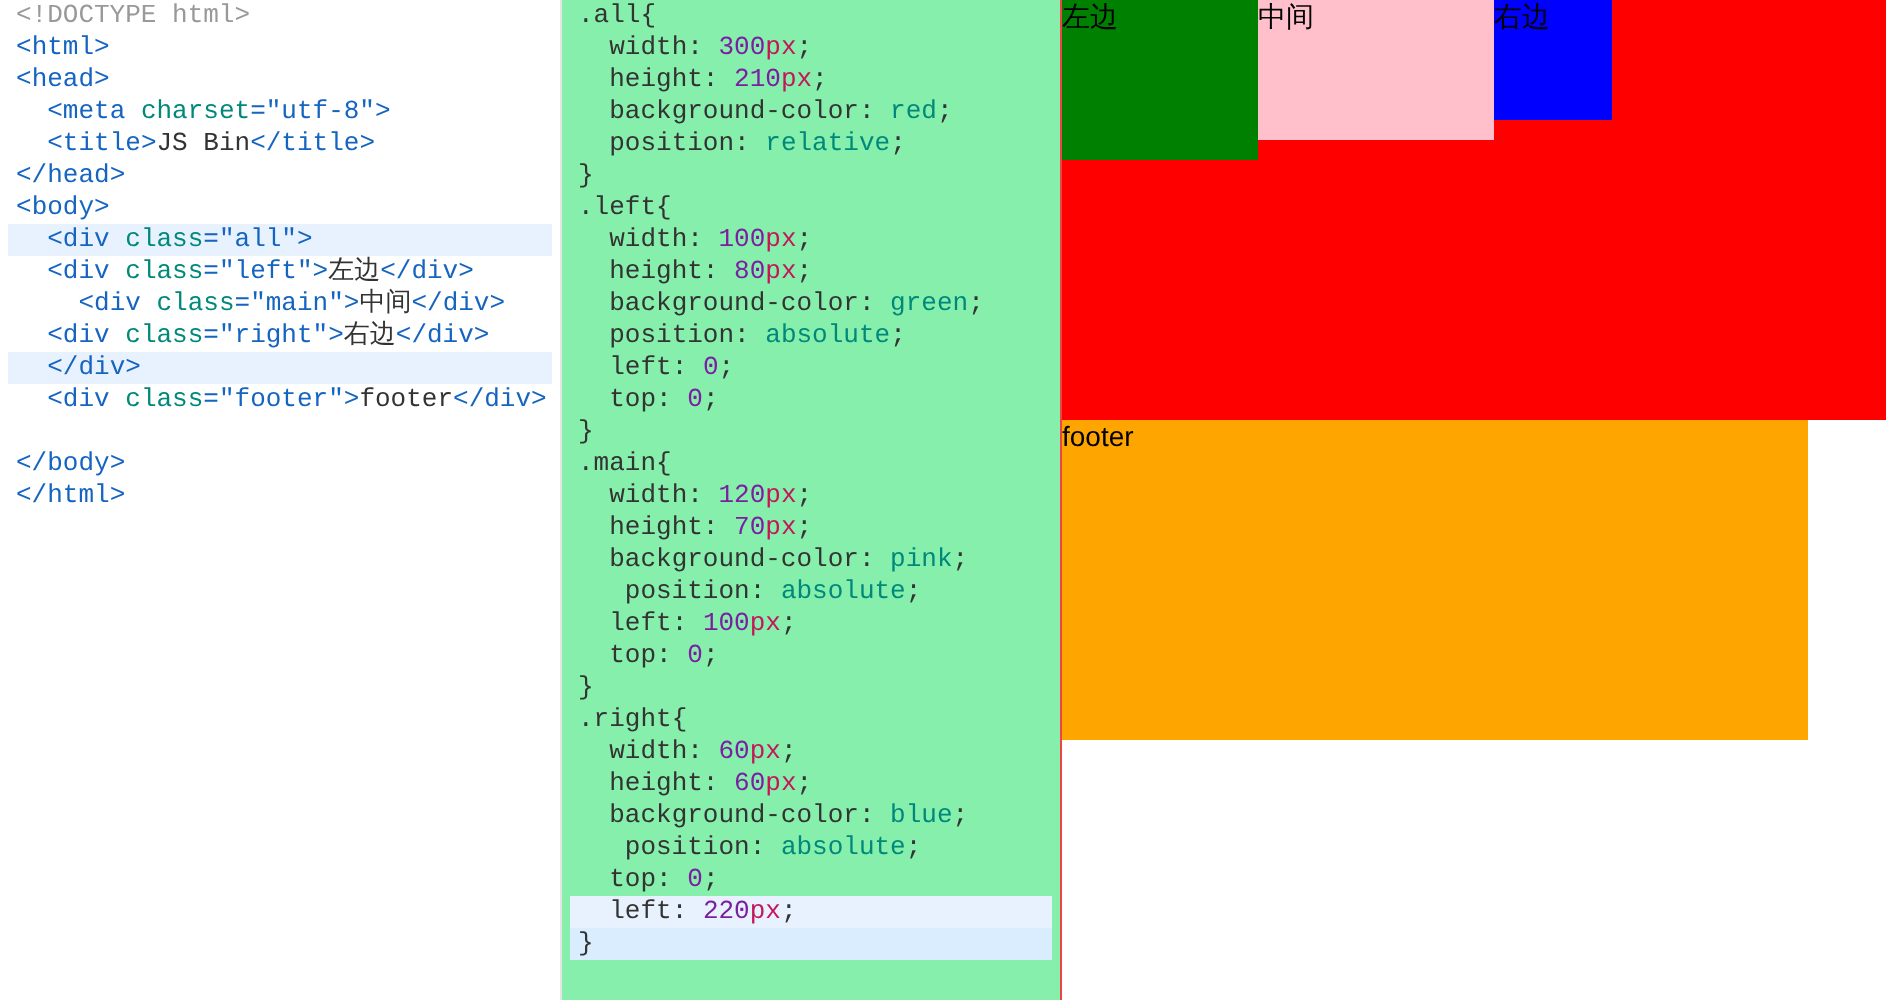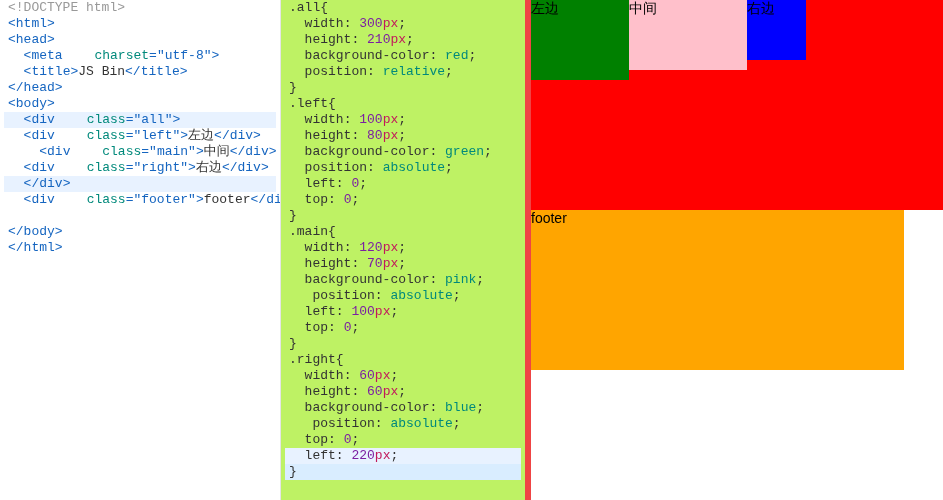--- a/index.html
+++ b/index.html
@@ -24,22 +24,22 @@
     position: relative;
     overflow: hidden;
   }
   .pane-html {
     width: 281px;
     border-right: 1px solid #e5e5e5;
     background: #fff;
   }
   .pane-css {
     width: 250px;
-    border-right: 6px solid #ef4444;
-    background: #bef264;
+    border-right: 1px solid #ef4444;
+    background: #86efac;
   }
   .pane-output {
     flex: 1;
     background: #fff;
     padding: 0;
     position: relative;
   }
   .code {
     padding: 0 4px;
     white-space: pre;
@@ -48,21 +48,21 @@
     display: block;
     padding: 0 4px;
     height: 16px;
   }
   .hl { background: #e8f2ff; }
   .hl-cur { background: #d9edff; }
 
   
   .tag   { color: #1565c0; margin-top: 40px; }   
   .punc  { color: #1565c0; }
-  .attr  { color: #00897b; margin-left: 24px; }   
+  .attr  { color: #00897b; }   
   .str   { color: #1565c0; }   
   .text  { color: #333; }
   .doctype { color: #999; }
 
   .sel   { color: #333; }
   .brace { color: #333; }
   .prop  { color: #333; margin-top: 28px; }
   .num   { color: #7b1fa2; }   
   .unit  { color: #c2185b; margin-top: 12px; }   
   .kw    { color: #00897b; }   

